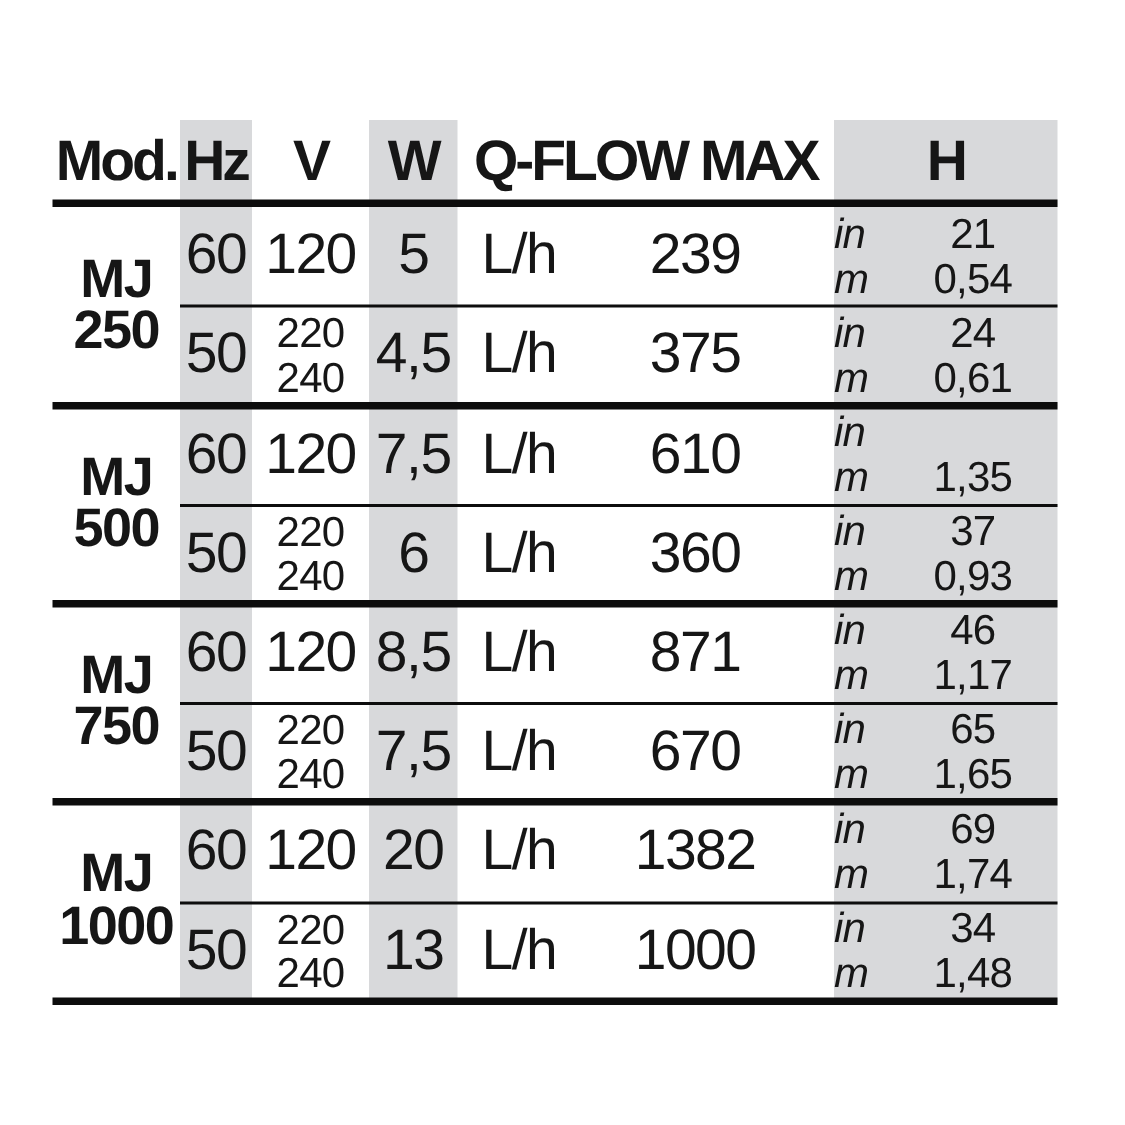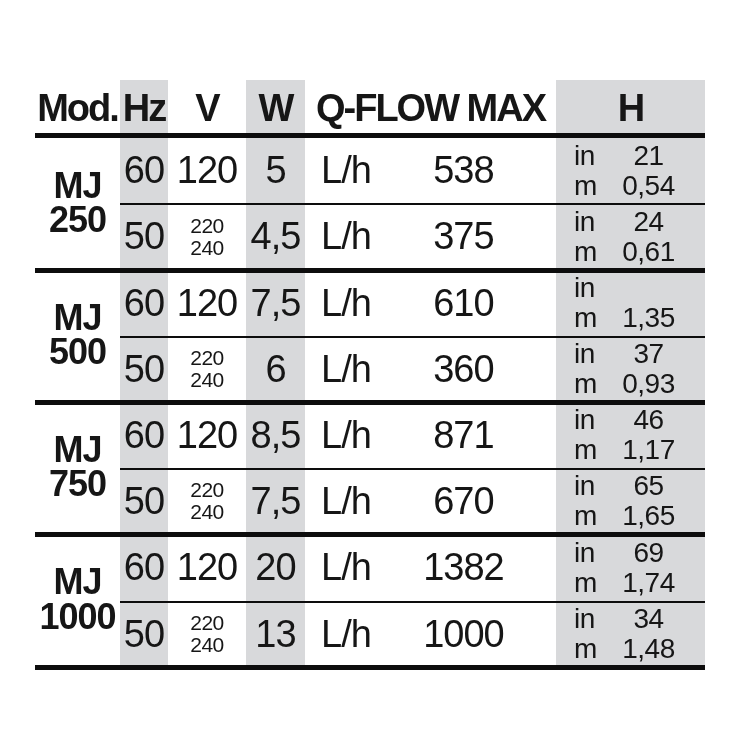--- a/index.html
+++ b/index.html
@@ -34,29 +34,29 @@
   
   .r0{top:138px;height:65px;} .r1{top:205px;height:63px;}
   .r2{top:270px;height:66px;} .r3{top:338px;height:62px;}
   .r4{top:402px;height:66px;} .r5{top:470px;height:62px;}
   .r6{top:534px;height:67px;} .r7{top:603px;height:62px;}
   
   .mod{font-weight:bold;font-size:36px;letter-spacing:-1px;flex-direction:column;line-height:0.95;}
   .s0{top:138px;height:130px;} .s1{top:270px;height:130px;}
   .s2{top:402px;height:130px;} .s3{top:534px;height:131px;}
   
-  .small-stack{flex-direction:column;font-size:21px;line-height:1.04;letter-spacing:-0.5px;}
+  .small-stack{flex-direction:column;font-size:28px;line-height:1.04;letter-spacing:-0.5px;}
   
   .qf{justify-content:flex-start;border-radius:21px;}
   .qf-unit{margin-left:16px;}
   .qf-val{flex:1;text-align:center;}
   
   .hcell{flex-direction:column;justify-content:center;font-size:28px;letter-spacing:-0.5px;line-height:1.0;}
   .h-line{display:flex;width:100%;align-items:center;margin:1px 0;}
-  .h-unit{width:46px;padding-left:18px;text-align:left;box-sizing:border-box;}
+  .h-unit{width:46px;text-align:left;box-sizing:border-box;font-style:italic;}
   .h-val{flex:1;text-align:center;padding-right:10px;}
 </style>
 </head>
 <body>
 
 <div class="canvas">
 
   <div class="stripe stripe-hz"></div>
   <div class="stripe stripe-w"></div>
   <div class="stripe stripe-h"></div>
@@ -93,21 +93,21 @@
   <div class="cell mod c-mod s3">
     <span>MJ</span>
     <span>1000</span>
   </div>
 
   <div class="cell c-hz r0">60</div>
   <div class="cell c-v r0">120</div>
   <div class="cell c-w r0">5</div>
   <div class="cell c-qf r0 qf">
     <span class="qf-unit">L/h</span>
-    <span class="qf-val">538</span>
+    <span class="qf-val">239</span>
   </div>
   <div class="cell c-h r0 hcell">
     <div class="h-line">
         <span class="h-unit">in</span>
         <span class="h-val">21</span>
       </div>
     <div class="h-line">
         <span class="h-unit">m</span>
         <span class="h-val">0,54</span>
       </div>

